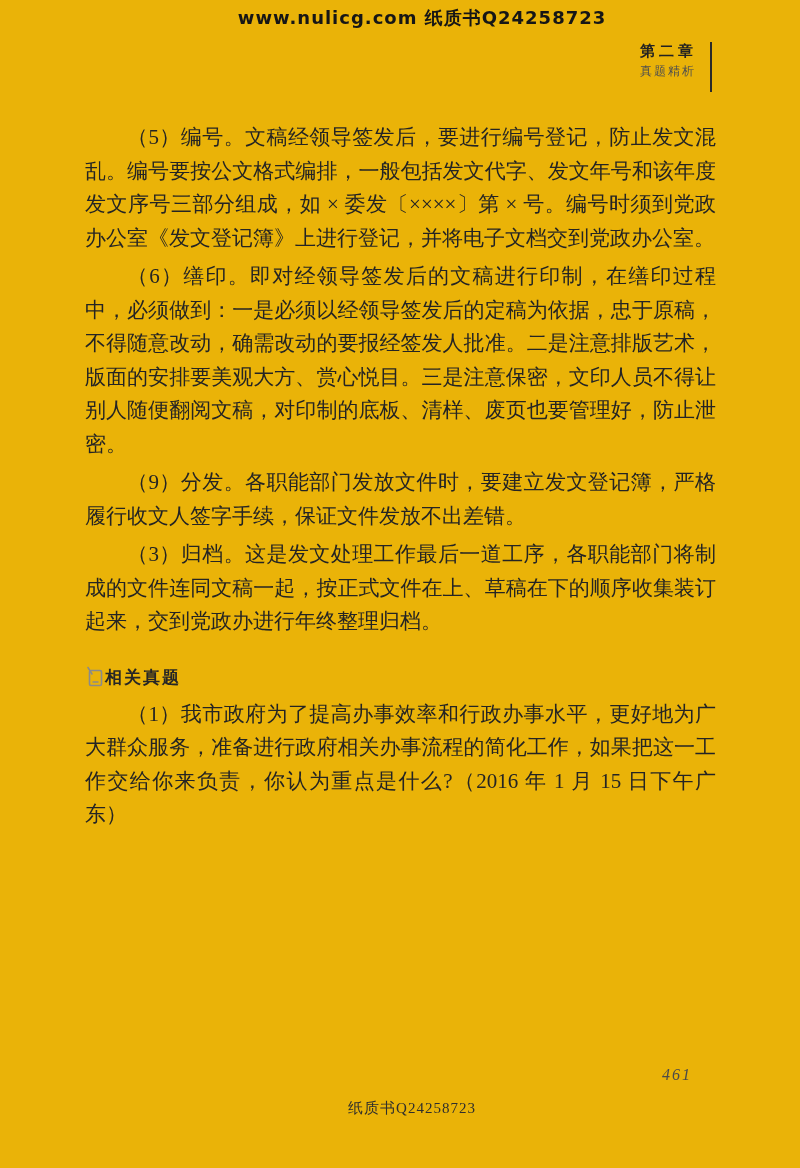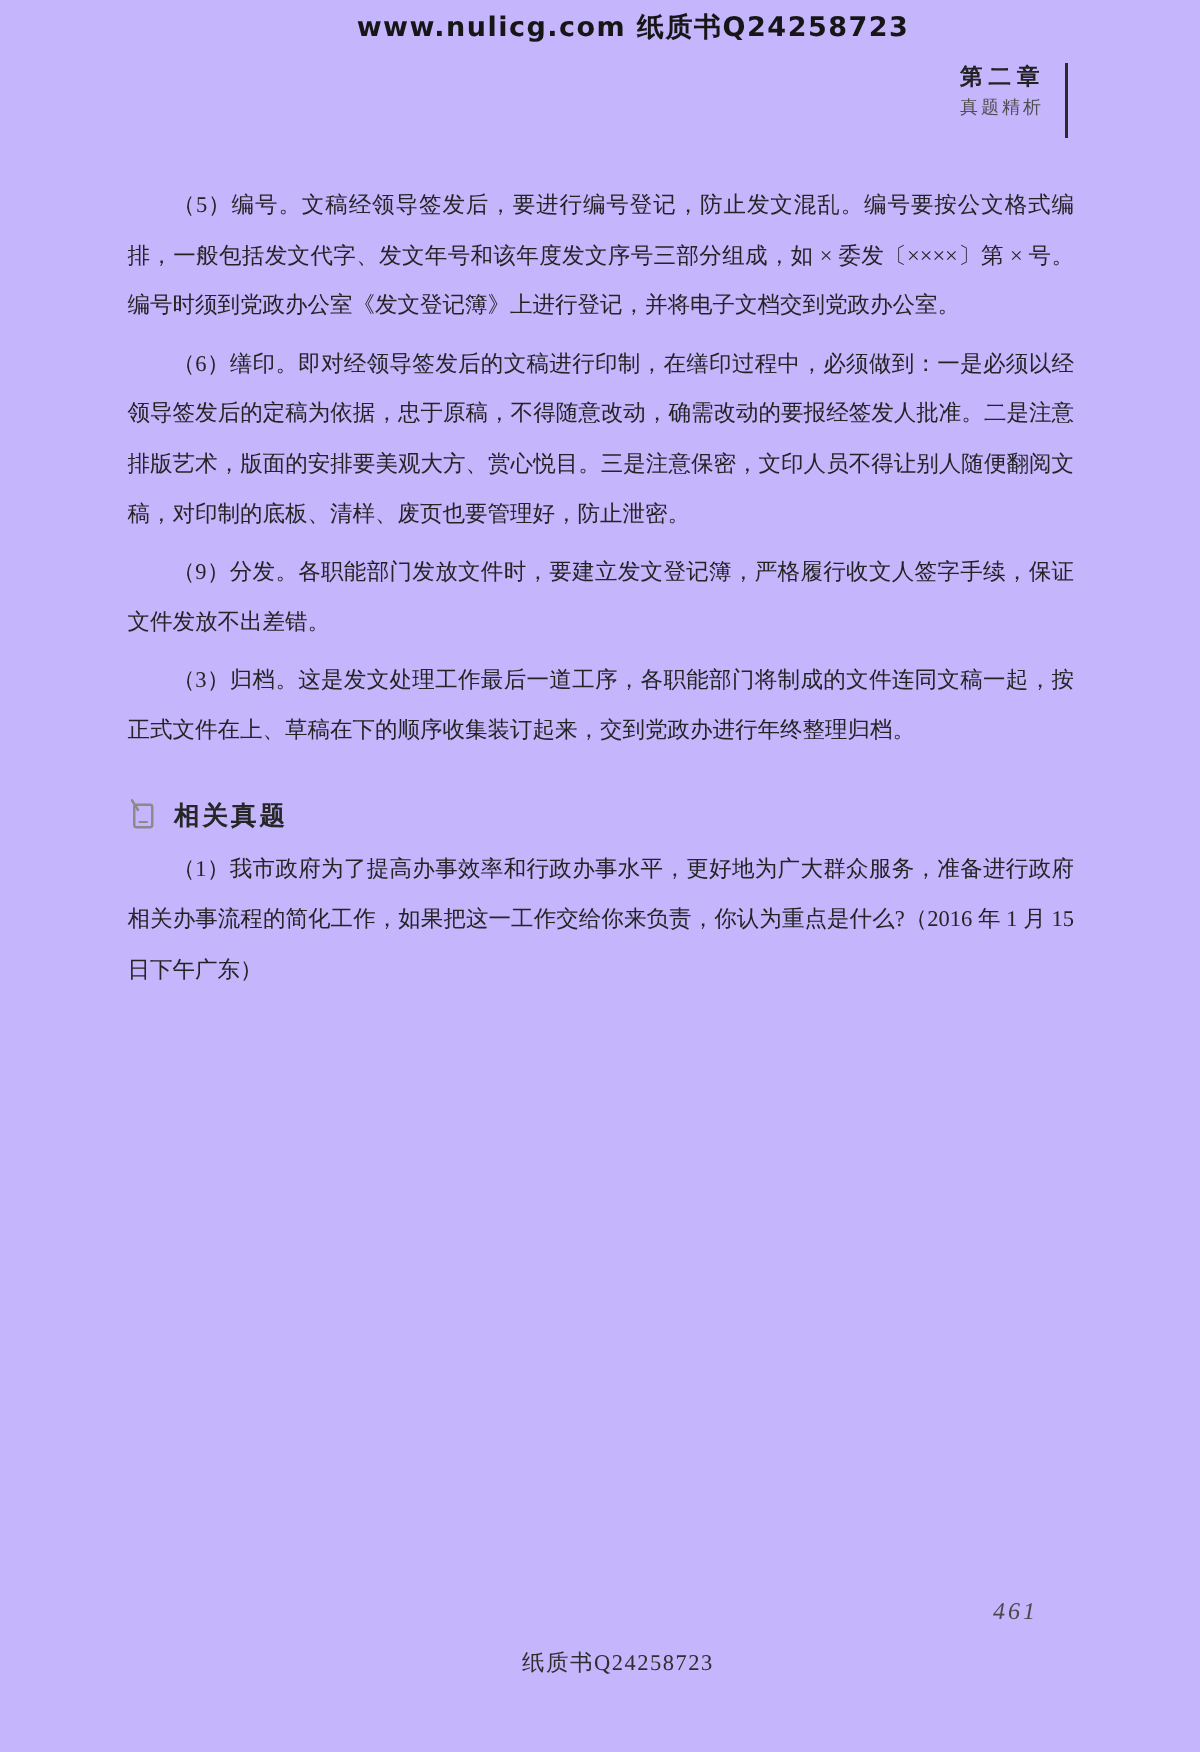--- a/index.html
+++ b/index.html
@@ -4,21 +4,21 @@
 <style>
   html, body {
     margin: 0;
     padding: 0;
     background: #ffffff;
   }
   .page {
     position: relative;
     width: 800px;
     height: 1168px;
-    background: #c4b5fd;
+    background: #eab308;
     overflow: hidden;
     font-family: "Liberation Serif", "DejaVu Serif", serif;
     color: #212121;
   }
   
   .top-watermark {
     position: absolute;
     top: 6px;
     left: 0;
     width: 100%;
@@ -56,32 +56,31 @@
   }
   
   .content {
     position: absolute;
     top: 121px;
     left: 85px;
     width: 631px;
   }
   .body-para {
     margin: 0 0 5px 0;
-    font-size: 15px;
+    font-size: 21px;
     line-height: 33.5px;
     text-align: justify;
     text-indent: 2em;
     color: #242424;
   }
   .section-heading {
     margin-top: 27px;
     margin-bottom: 9px;
     display: flex;
     align-items: center;
-    gap: 11px;
   }
   .section-heading .icon {
     display: inline-flex;
     width: 20px;
     height: 22px;
   }
   .section-heading-label {
     font-family: "Liberation Sans", "DejaVu Sans", sans-serif;
     font-weight: bold;
     font-size: 17px;

